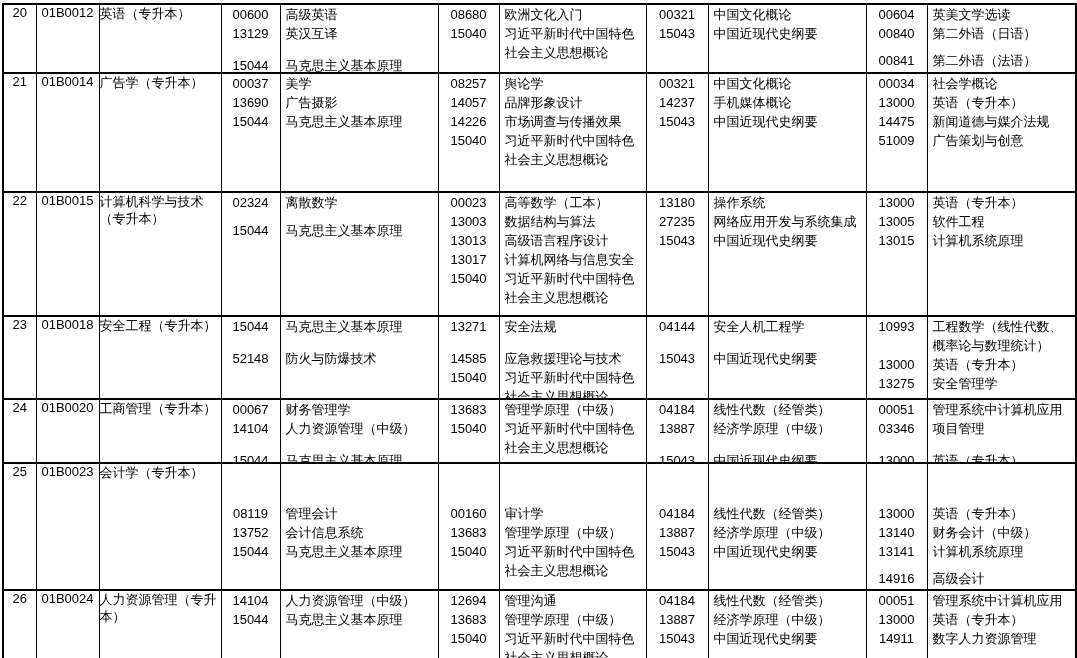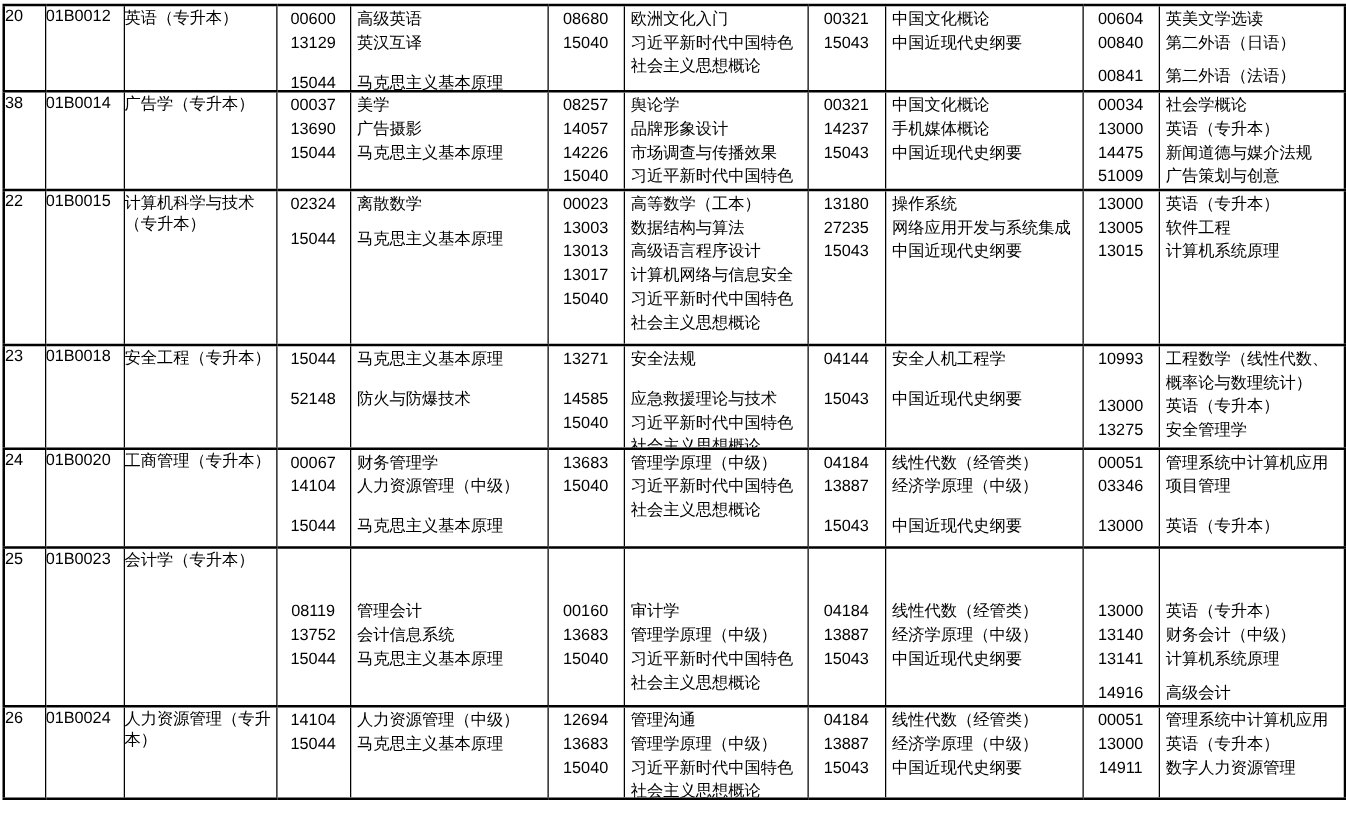--- a/index.html
+++ b/index.html
@@ -19,21 +19,21 @@
     border: 2px solid #000;
   }
   table.sched td {
     border: 1px solid #000;
     border-top-width: 2px;
     border-bottom-width: 2px;
     padding: 0;
     vertical-align: top;
     overflow: hidden;
   }
-  td.meta { text-align: left; vertical-align: middle; }
+  td.meta { text-align: center; vertical-align: middle; }
   td.mname {
     vertical-align: middle;
     padding: 2px 4px 2px 5px;
     line-height: 17px;
     line-break: strict;
   }
   td.grp-td { position: relative; padding: 3px 0 0 0; }
   
   td.grp-td::before {
     content: "";
@@ -48,24 +48,24 @@
   td.g3 { --cw: 61px; }
   td.g4 { --cw: 60px; }
   .grp {
     display: grid;
     grid-template-columns: var(--cw) 1fr;
     align-content: start;
     overflow: hidden;
   }
   
   tr.rh0 .grp { height: 67px; }
-  tr.rh1 .grp { height: 77px; }
+  tr.rh1 .grp { height: 117px; }
   tr.rh2 .grp { height: 122px; }
   tr.rh3 .grp { height: 81px; }
-  tr.rh4 .grp { height: 77px; }
+  tr.rh4 .grp { height: 62px; }
   tr.rh5 .grp { height: 85px; margin-top: 40px; }
   tr.rh6 .grp { height: 72px; }
   .code { text-align: center; line-height: 19px; }
   .name {
     padding: 0 3px 0 6px;
     line-height: 19px;
     line-break: strict;
     word-break: normal;
   }
   .sp { grid-column: 1 / -1; }
@@ -123,21 +123,21 @@
             <div class="name">第二外语（日语）</div>
             <div class="sp" style="height: 8px;"></div>
             <div class="code">00841</div>
             <div class="name">第二外语（法语）</div>
             <div class="code">13162</div>
             <div class="name">英语写作</div>
           </div>
         </td>
       </tr>
       <tr class="rh1">
-        <td class="meta">38</td>
+        <td class="meta">21</td>
         <td class="meta">01B0014</td>
         <td class="mname">广告学（专升本）</td>
         <td class="grp-td g1">
           <div class="grp">
             <div class="code">00037</div>
             <div class="name">美学</div>
             <div class="code">13690</div>
             <div class="name">广告摄影</div>
             <div class="code">15044</div>
             <div class="name">马克思主义基本原理</div>

